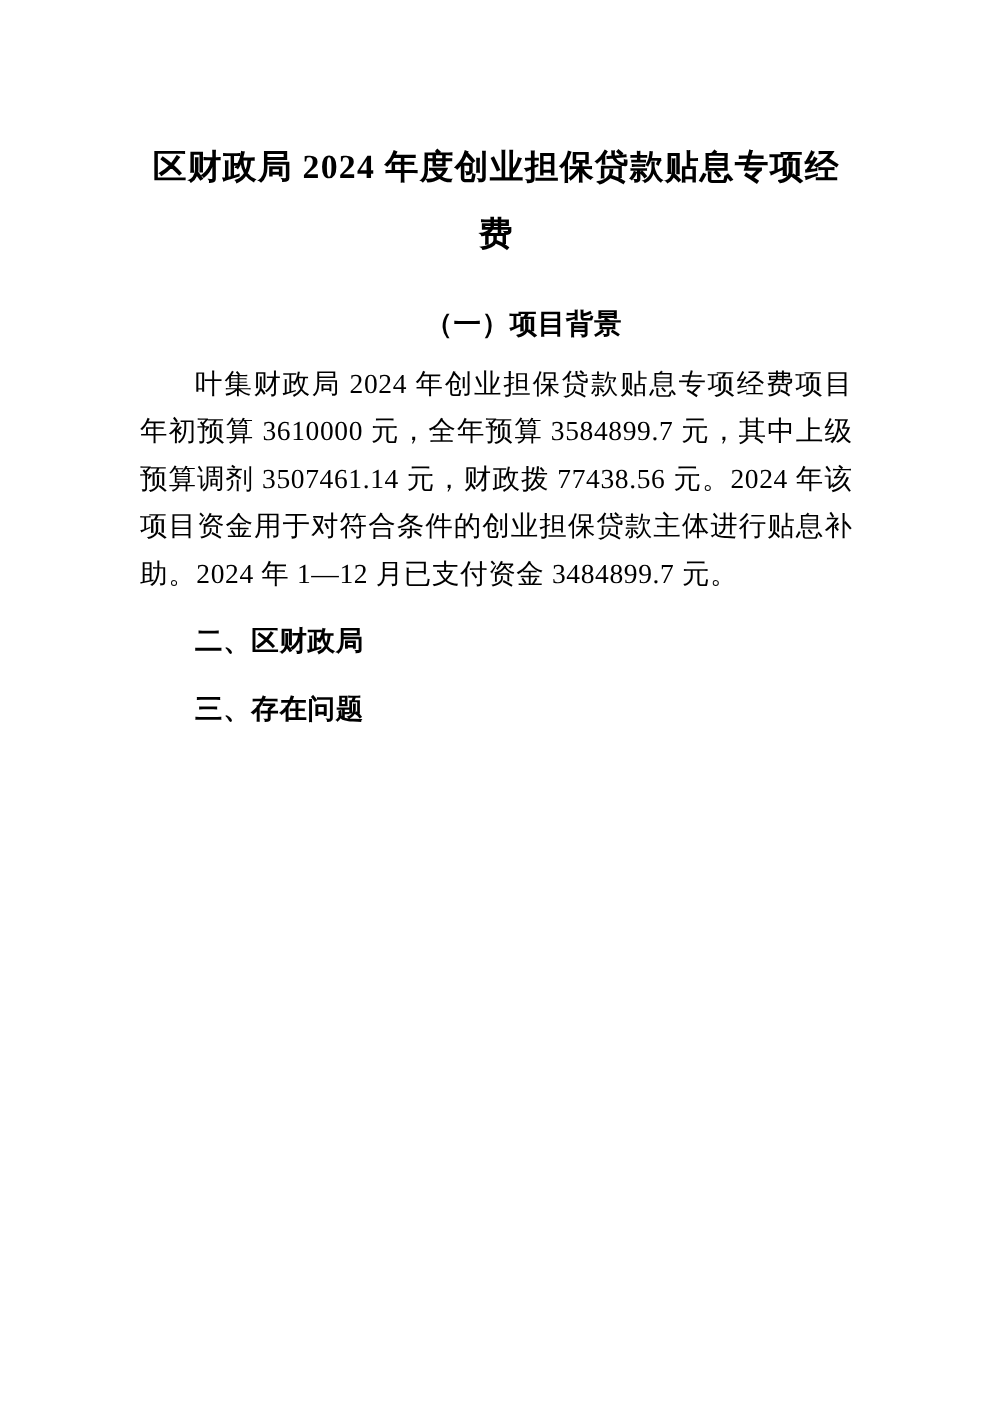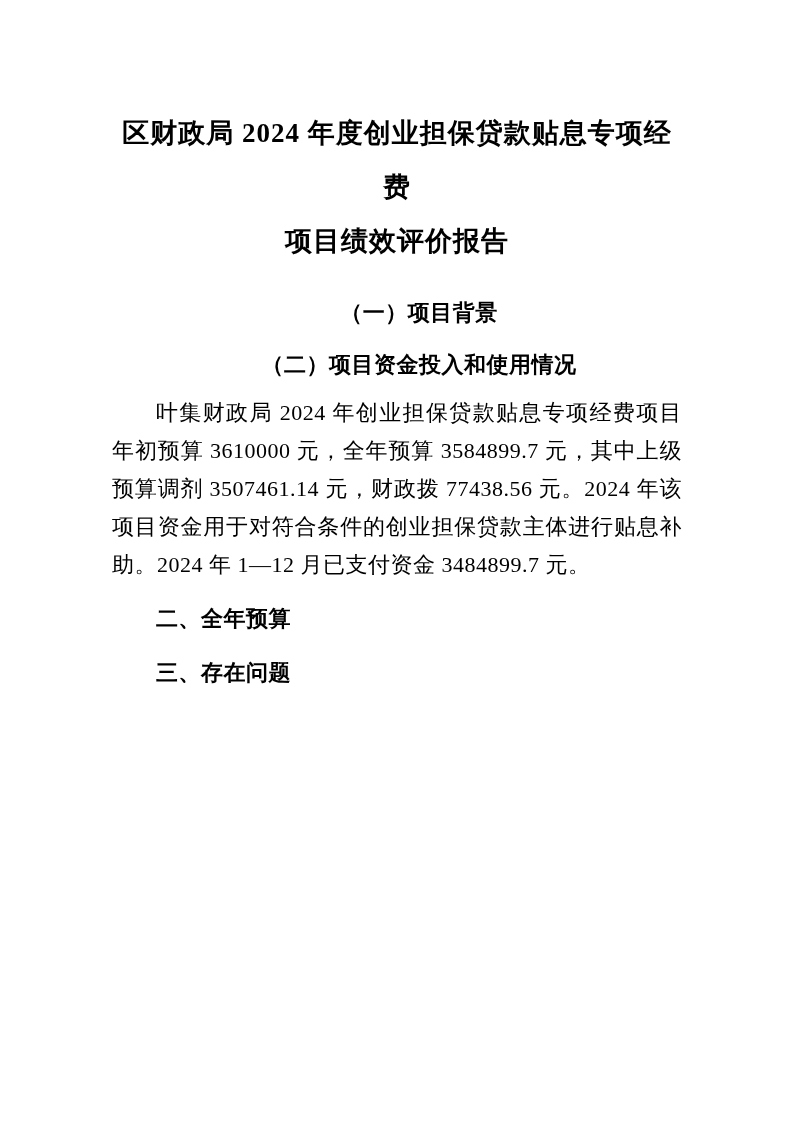--- a/index.html
+++ b/index.html
@@ -65,30 +65,28 @@
     color: #0f172a;
   }
 </style>
 </head>
 <body>
 
 <div class="page">
 
   <h1 class="doc-title">
     <span class="t-line">区财政局 2024 年度创业担保贷款贴息专项经费</span>
-    <span class="t-line">项目绩效评价报告</span>
   </h1>
 
   <h2 class="subheading-serif">（一）项目背景</h2>
 
 
-  <h2 class="subheading-serif">（二）项目资金投入和使用情况</h2>
 
   <p class="body-para">叶集财政局 2024 年创业担保贷款贴息专项经费项目年初预算 3610000 元，全年预算 3584899.7 元，其中上级预算调剂 3507461.14 元，财政拨 77438.56 元。2024 年该项目资金用于对符合条件的创业担保贷款主体进行贴息补助。2024 年 1—12 月已支付资金 3484899.7 元。</p>
 
-  <h2 class="heading-sans">二、全年预算</h2>
+  <h2 class="heading-sans">二、区财政局</h2>
 
 
   <h2 class="heading-sans">三、存在问题</h2>
 
   <div class="page-footer">第 18 页</div>
 
 </div>
 
 </body></html>

